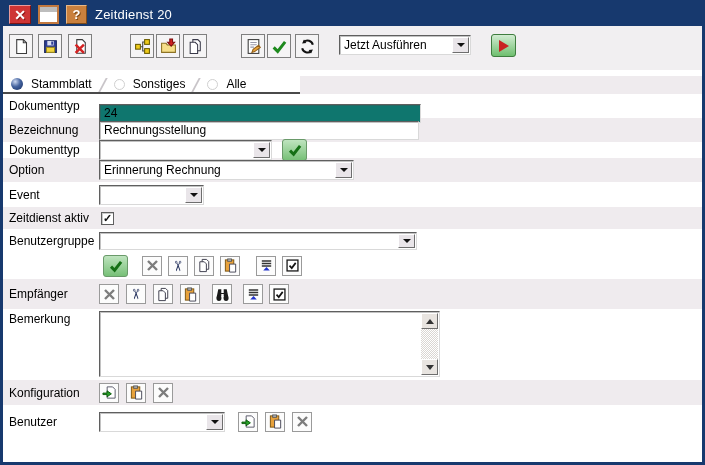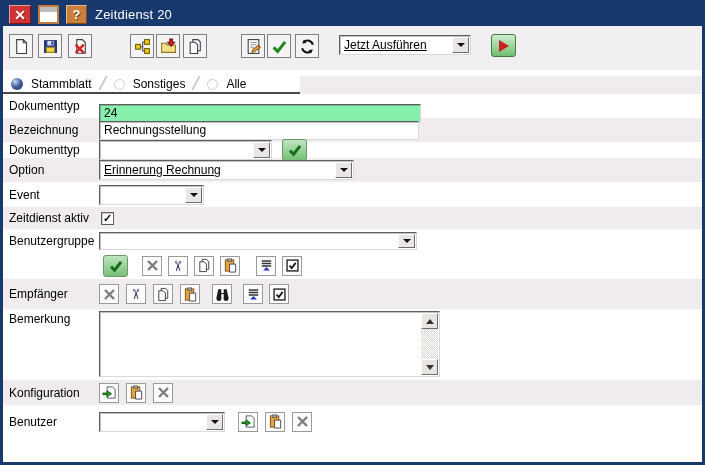--- a/index.html
+++ b/index.html
@@ -52,35 +52,35 @@
     display:flex; align-items:center; justify-content:center;
   }
   .tri-right { width:0; height:0; border-top:6px solid transparent; border-bottom:6px solid transparent; border-left:10px solid #C92222; }
 
   
   .combo {
     display:flex; background:#fff; height:20px;
     border:1px solid; border-color:#5f5f5f #d9d9d9 #d9d9d9 #5f5f5f;
     box-shadow: inset 1px 1px 0 rgba(80,80,80,.35);
   }
-  .combo-text { flex:1; padding:2px 4px; white-space:nowrap; overflow:hidden;text-decoration:underline; }
+  .combo-text { flex:1; padding:2px 4px; white-space:nowrap; overflow:hidden; }
   .combo-btn {
     width:17px; margin:1px; background:#E9E5E9;
     border:1px solid; border-color:#fff #6e6e6e #6e6e6e #fff;
     display:flex; align-items:center; justify-content:center;
   }
   .tri-down { width:0; height:0; border-left:4px solid transparent; border-right:4px solid transparent; border-top:4px solid #111; }
 
   .txt {
     height:19px; background:#fff; font:12px "Liberation Sans", sans-serif;
     border:1px solid; border-color:#5f5f5f #d9d9d9 #d9d9d9 #5f5f5f;
     box-shadow: inset 1px 1px 0 rgba(80,80,80,.35);
     padding:0 4px; outline:none;
   }
-  .txt.ro { background:#86efac;margin-top:14px; }
+  .txt.ro { background:#0f766e;margin-top:14px; }
 
   .checkbox {
     width:13px; height:13px; background:#fff; flex:0 0 auto;
     border:1px solid #5f5f5f; box-shadow: inset 1px 1px 0 rgba(80,80,80,.3);
     display:flex; align-items:center; justify-content:center;
     font-size:11px; font-weight:bold; line-height:1; color:#111;
   }
 
   .mini-btn {
     width:20px; height:20px; background:#FCFCFC; flex:0 0 auto;
@@ -95,21 +95,21 @@
   }
   .raised-btn {
     width:19px; height:17px; background:#EAE6EA; flex:0 0 auto;
     border:1px solid; border-color:#fff #6e6e6e #6e6e6e #fff;
     display:flex; align-items:center; justify-content:center;
   }
 
   
   .gapband { height:6px; background:#fff; }
   .tabstrip { height:18px; display:flex; }
-  .tabs { width:297px; background:#fff; display:flex; align-items:flex-start; border-bottom:2px solid #4a4a4a; }
+  .tabs { width:297px; background:#fff; display:flex; align-items:flex-end; border-bottom:2px solid #4a4a4a; }
   .tabfill { flex:1; background:#EFEBEE; }
   .tab { display:flex; align-items:center; height:16px; padding:0 8px; cursor:default; }
   .tab .tab-label { margin-left:8px; }
   .sphere {
     width:12px; height:12px; border-radius:50%;
     background: radial-gradient(circle at 35% 30%, #cdd9f2, #44639f 45%, #142c5e);
     flex:0 0 auto;
   }
   .circle { width:11px; height:11px; border-radius:50%; background:#fff; border:1px solid #d0d0d0; flex:0 0 auto; }
   .tabdiv { width:2px; height:14px; background:#C9C5C9; transform:skewX(-28deg); margin:0 2px; }

